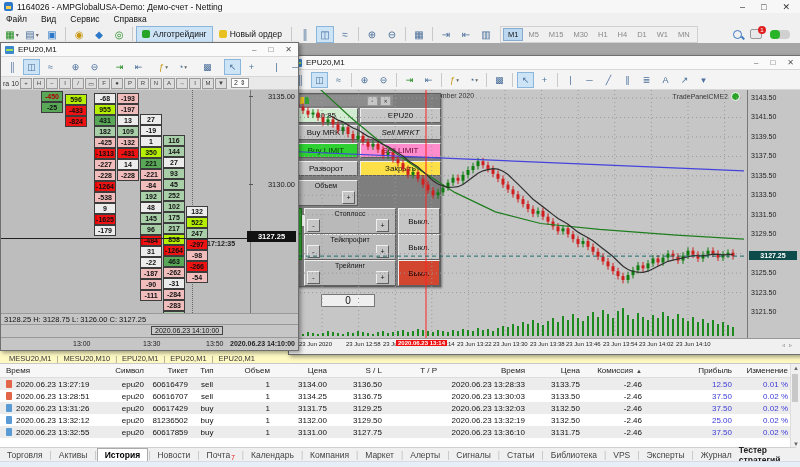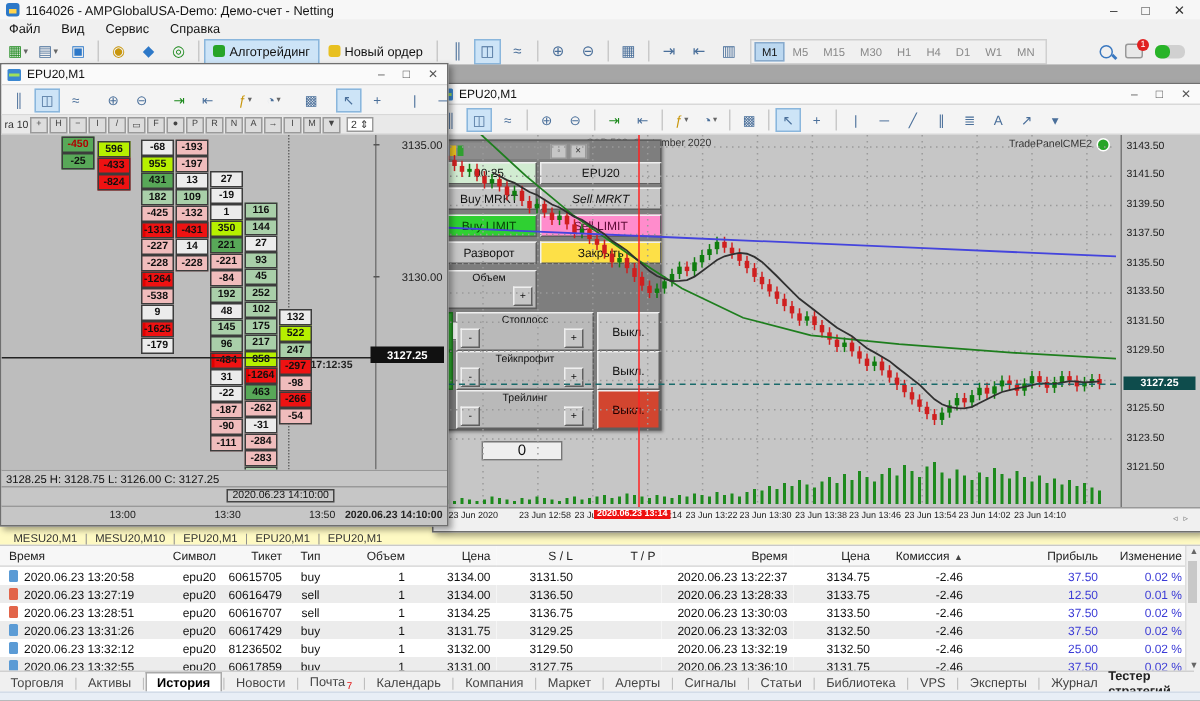--- a/index.html
+++ b/index.html
@@ -828,35 +828,20 @@
             <th>S / L</th>
             <th>T / P</th>
             <th>Время</th>
             <th>Цена</th>
             <th>Комиссия<span class="sortarr">▲</span></th>
             <th>Прибыль</th>
             <th>Изменение</th>
           </tr>
         </thead>
         <tbody>
-          <tr>
-            <td class="c-time1"><span class="doc buy"></span><span>2020.06.23 13:20:58</span></td>
-            <td>epu20</td>
-            <td>60615705</td>
-            <td style="text-align: center;">buy</td>
-            <td>1</td>
-            <td>3134.00</td>
-            <td>3131.50</td>
-            <td></td>
-            <td>2020.06.23 13:22:37</td>
-            <td>3134.75</td>
-            <td>-2.46</td>
-            <td class="blue">37.50</td>
-            <td class="blue">0.02 %</td>
-          </tr>
           <tr class="alt">
             <td class="c-time1"><span class="doc sell"></span><span>2020.06.23 13:27:19</span></td>
             <td>epu20</td>
             <td>60616479</td>
             <td style="text-align: center;">sell</td>
             <td>1</td>
             <td>3134.00</td>
             <td>3136.50</td>
             <td></td>
             <td>2020.06.23 13:28:33</td>

